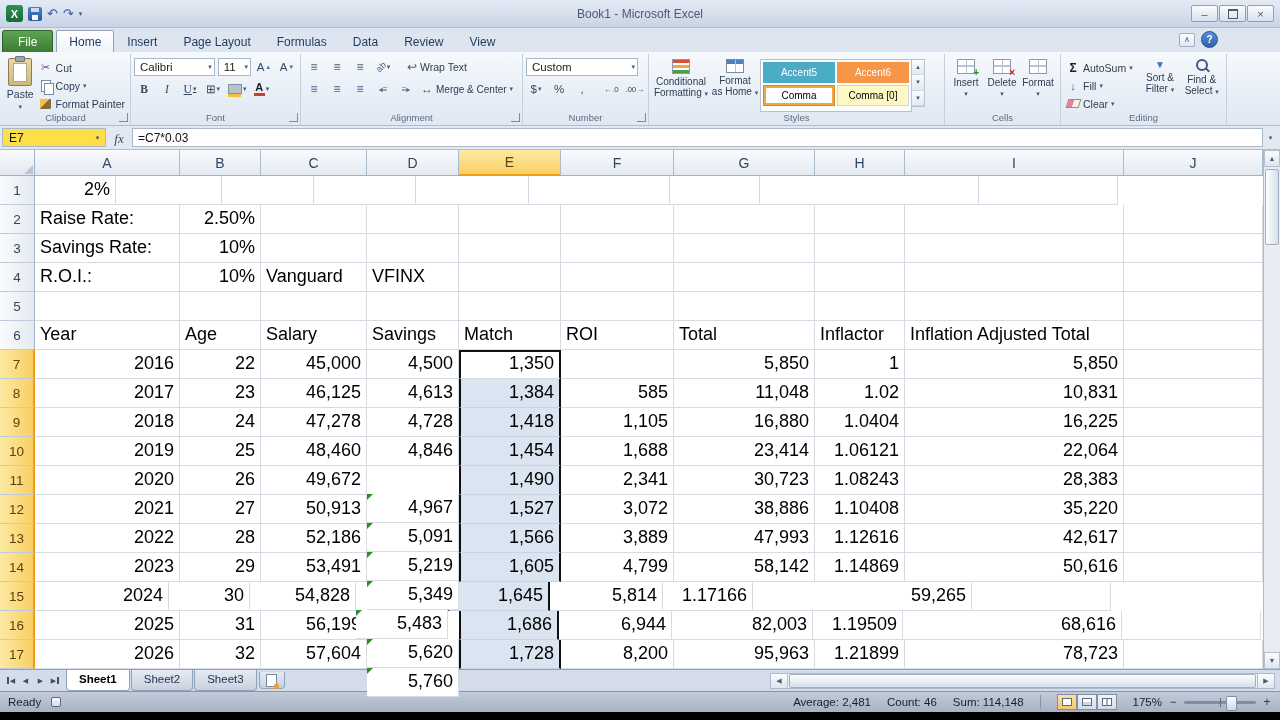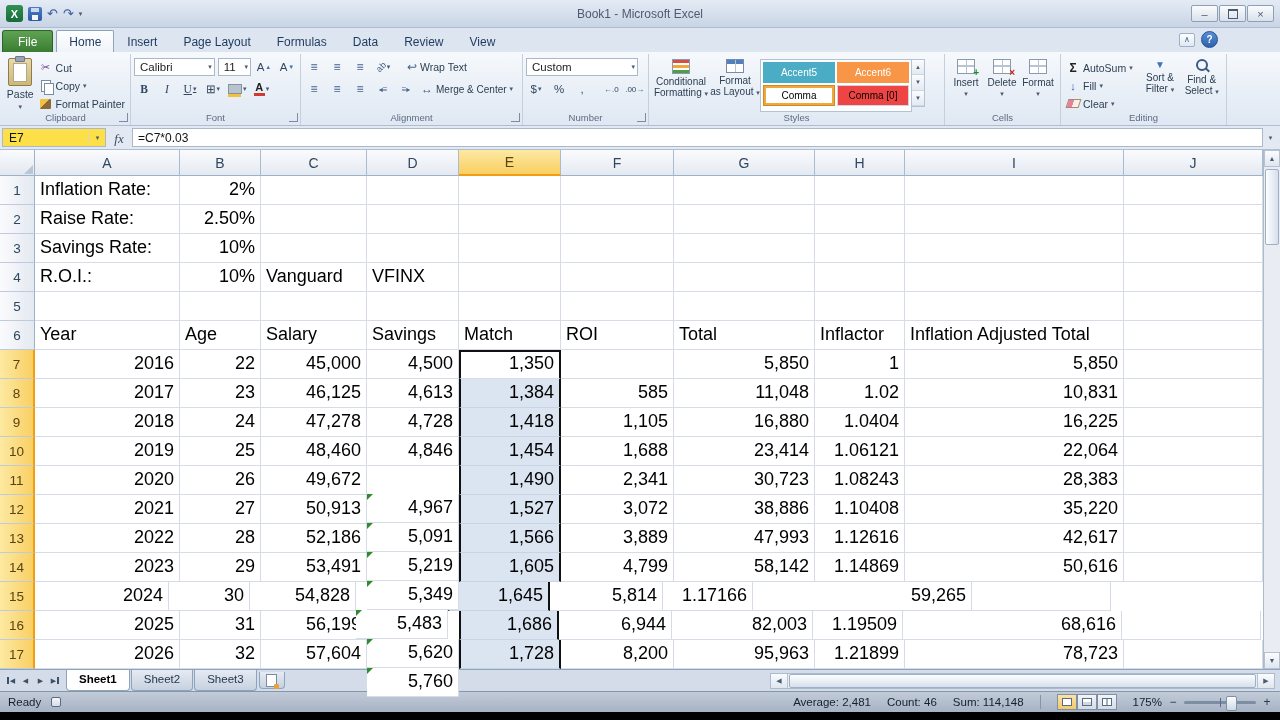--- a/index.html
+++ b/index.html
@@ -340,27 +340,27 @@
     <div class="rgroup" style="width:296px">
       <div class="gcontent">
         <div class="bigbtn2" style="width:58px">
           <span class="cficon"></span>
           <span style="margin-top:2px">Conditional</span>
           <span><span>Formatting</span> <span class="dd">▾</span></span>
         </div>
         <div class="bigbtn2" style="width:50px">
           <span class="tblicon"></span>
           <span style="margin-top:2px">Format</span>
-          <span><span>as Layout</span> <span class="dd">▾</span></span>
+          <span><span>as Home</span> <span class="dd">▾</span></span>
         </div>
         <div id="styles-gallery" class="gallery">
             <div class="chip" style="background: rgb(75, 172, 198); color: rgb(255, 255, 255);">Accent5</div>
             <div class="chip" style="background: rgb(247, 150, 70); color: rgb(255, 255, 255);">Accent6</div>
             <div class="chip plain hl" style="background: rgb(255, 255, 255); color: rgb(0, 0, 0);">Comma</div>
-            <div class="chip plain" style="background: #ef4444; color: rgb(0, 0, 0); text-align: center;">Comma [0]</div>
+            <div class="chip plain" style="background: #fef9c3; color: rgb(0, 0, 0); text-align: center;">Comma [0]</div>
           </div>
         <div class="galarrows">
           <span>▲</span>
           <span>▼</span>
           <span>▼</span>
         </div>
       </div>
       <div class="glabel">Styles</div>
     </div>
 
@@ -452,21 +452,20 @@
             <div class="colhdr" style="width: 113px;">F</div>
             <div class="colhdr" style="width: 141px;">G</div>
             <div class="colhdr" style="width: 90px;">H</div>
             <div class="colhdr" style="width: 219px;">I</div>
             <div class="colhdr" style="width: 139px;">J</div>
           </div>
       </div>
       <div id="grid-body">
           <div class="grow">
             <div class="rowhdr">1</div>
-            <div class="cell" style="width: 145px;">Inflation Rate:</div>
             <div class="cell num" style="width: 81px;">2%</div>
             <div class="cell" style="width: 106px;"></div>
             <div class="cell" style="width: 92px;"></div>
             <div class="cell" style="width: 102px;"></div>
             <div class="cell" style="width: 113px;"></div>
             <div class="cell" style="width: 141px;"></div>
             <div class="cell" style="width: 90px;"></div>
             <div class="cell" style="width: 219px;"></div>
             <div class="cell" style="width: 139px;"></div>
           </div>

